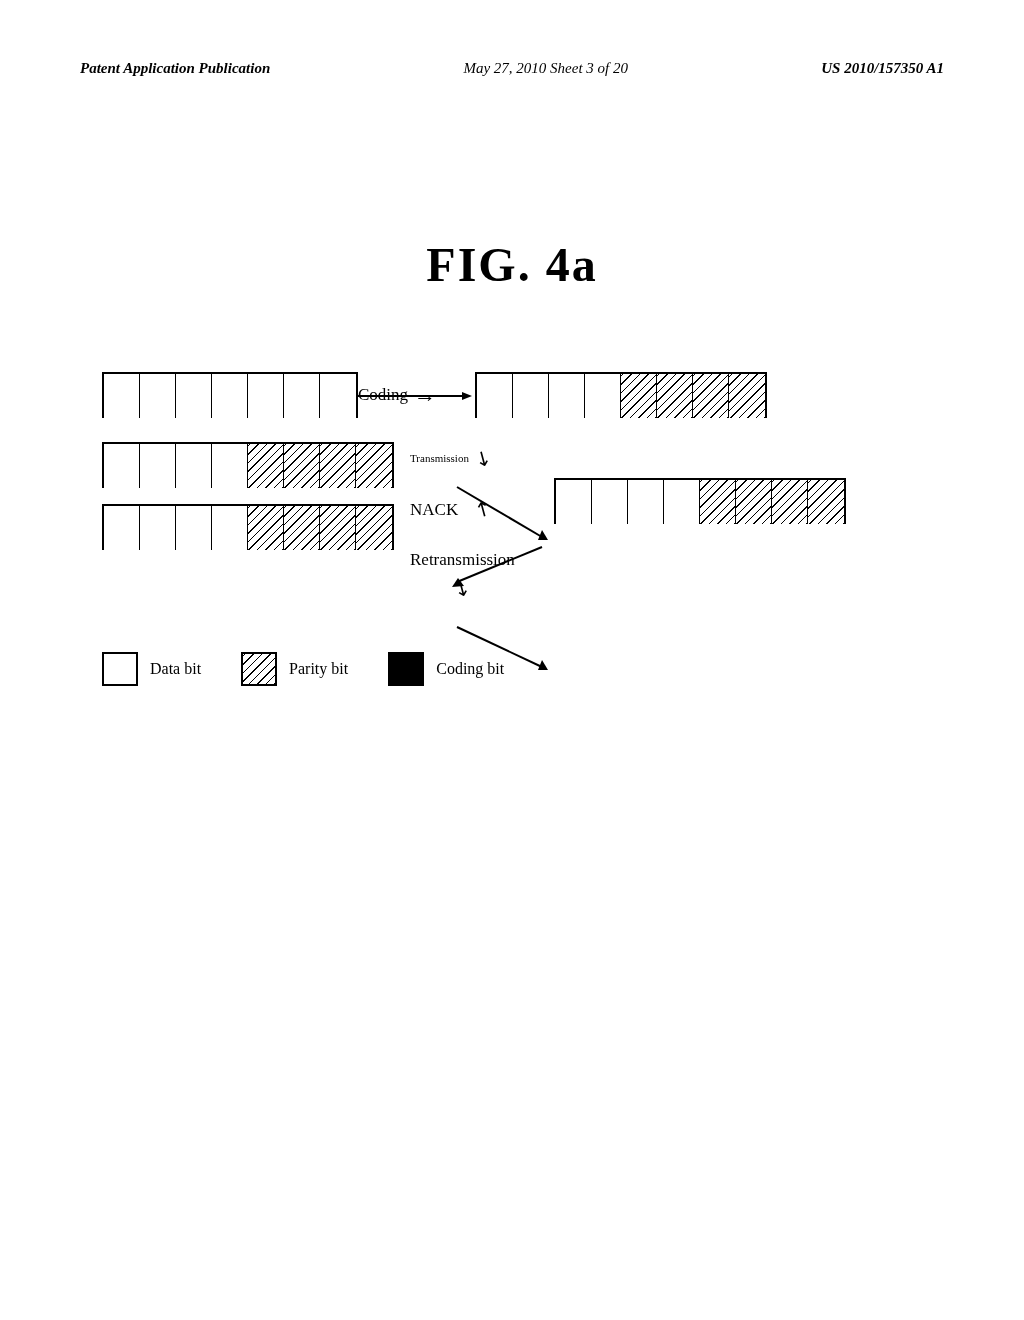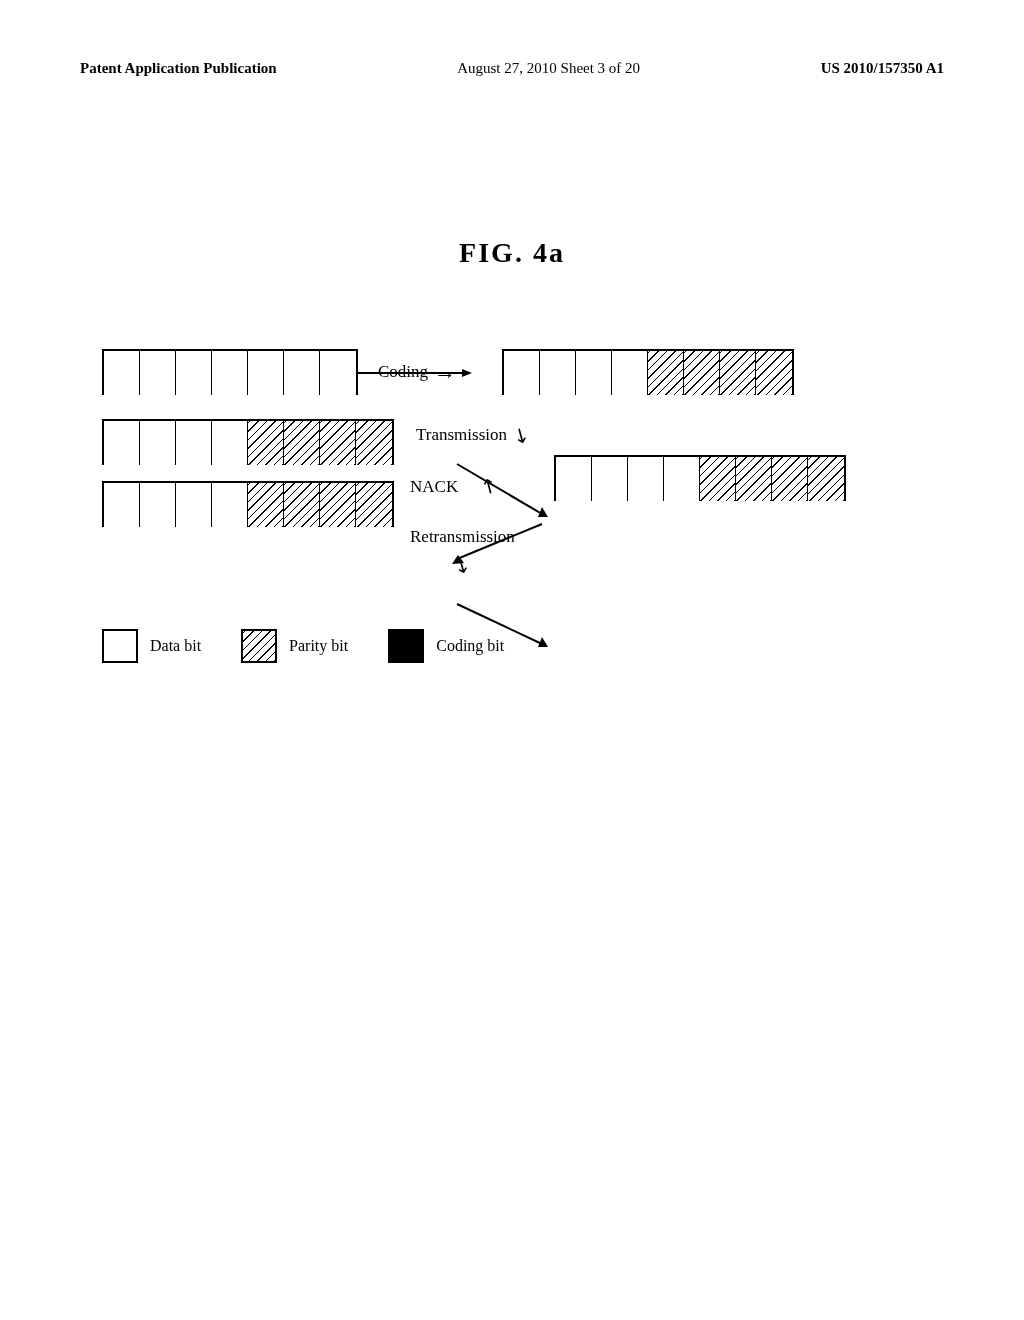--- a/index.html
+++ b/index.html
@@ -19,38 +19,39 @@
       padding: 60px 80px;
       position: relative;
     }
 
     
     .header {
       display: flex;
       justify-content: space-between;
       align-items: flex-start;
       margin-bottom: 20px;
+      font-style: italic;
     }
     .header-left {
       font-size: 15px;
       font-weight: bold;
     }
     .header-center {
       font-size: 15px;
       text-align: center;
     }
     .header-right {
       font-size: 15px;
       font-weight: bold;
     }
 
     
     .fig-title {
       text-align: center;
-      font-size: 28px;
+      font-size: 48px;
       font-weight: bold;
       margin-top: 160px;
       margin-bottom: 80px;
       letter-spacing: 2px;
     }
 
     
     .packet {
       display: flex;
       border: 2px solid #000;
@@ -114,21 +115,21 @@
       position: relative;
     }
   </style>
 </head>
 <body>
 
 <div class="page">
 
   <div class="header">
     <div class="header-left">Patent Application Publication</div>
-    <div class="header-center">August 27, 2010  Sheet 3 of 20</div>
+    <div class="header-center">May 27, 2010  Sheet 3 of 20</div>
     <div class="header-right">US 2010/157350 A1</div>
   </div>
 
   <div class="fig-title">FIG.  4a</div>
 
   <div class="figure-container">
 
     <svg width="820" height="420" style="position:absolute; top:0; left:0; pointer-events:none;">
 
       <line x1="248" y1="24" x2="360" y2="24" stroke="#000" stroke-width="2"></line>
@@ -149,21 +150,21 @@
       <div class="packet">
         <div class="cell"></div>
         <div class="cell"></div>
         <div class="cell"></div>
         <div class="cell"></div>
         <div class="cell"></div>
         <div class="cell"></div>
         <div class="cell"></div>
       </div>
 
-      <div style="width:144px; display:flex; align-items:center; justify-content:flex-start; padding-left:20px;">
+      <div style="width:117px; display:flex; align-items:center; justify-content:flex-start; padding-left:0;">
         <span style="font-size:17px;">Coding</span>
         <span style="font-size:22px; margin-left:6px;">→</span>
       </div>
 
       <div class="packet">
         <div class="cell"></div>
         <div class="cell"></div>
         <div class="cell"></div>
         <div class="cell"></div>
         <div class="cell cell-hatch"></div>
@@ -196,24 +197,24 @@
           <div class="cell cell-hatch"></div>
           <div class="cell cell-hatch"></div>
           <div class="cell cell-hatch"></div>
           <div class="cell cell-hatch"></div>
         </div>
 
       </div>
 
       <div style="width:160px; display:flex; flex-direction:column; align-items:flex-start; padding:4px 16px; gap:28px; position:relative; top: 0px;">
         <div style="display:flex; align-items:center; gap:6px;">
-          <span style="font-size:17px;margin-left:6px;">Transmission</span>
+          <span style="font-size:11px;">Transmission</span>
           <span style="font-size:20px; transform: rotate(30deg); display:inline-block;">↘</span>
         </div>
-        <div style="display:flex; align-items:center; gap:22px;">
+        <div style="display:flex; align-items:center; gap:16px;">
           <span style="font-size:17px;">NACK</span>
           <span style="font-size:20px; transform: rotate(210deg); display:inline-block;">↘</span>
         </div>
         <div style="display:flex; align-items:center; gap:6px;flex-direction:column;">
           <span style="font-size:17px;">Retransmission</span>
           <span style="font-size:20px; transform: rotate(30deg); display:inline-block;">↘</span>
         </div>
       </div>
 
       <div style="display:flex; flex-direction:column; gap:16px;">

